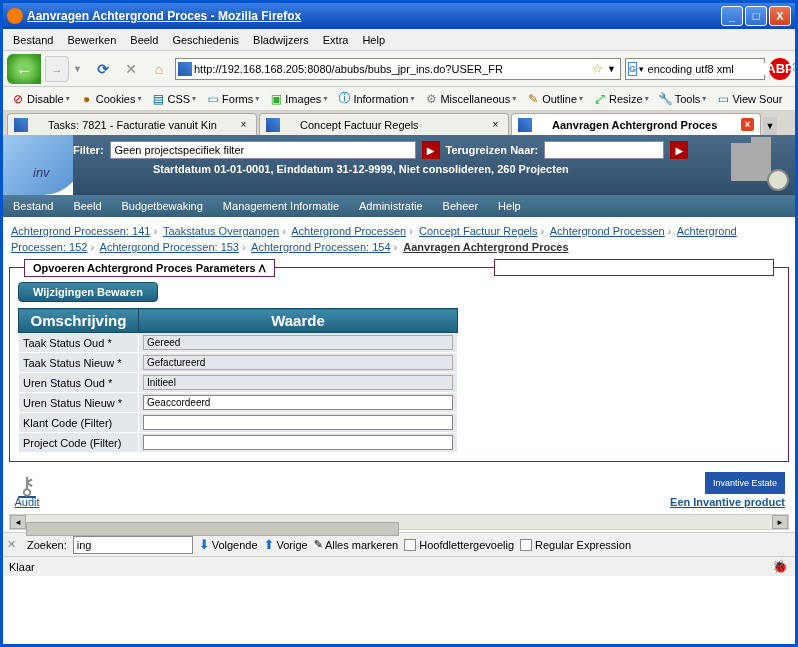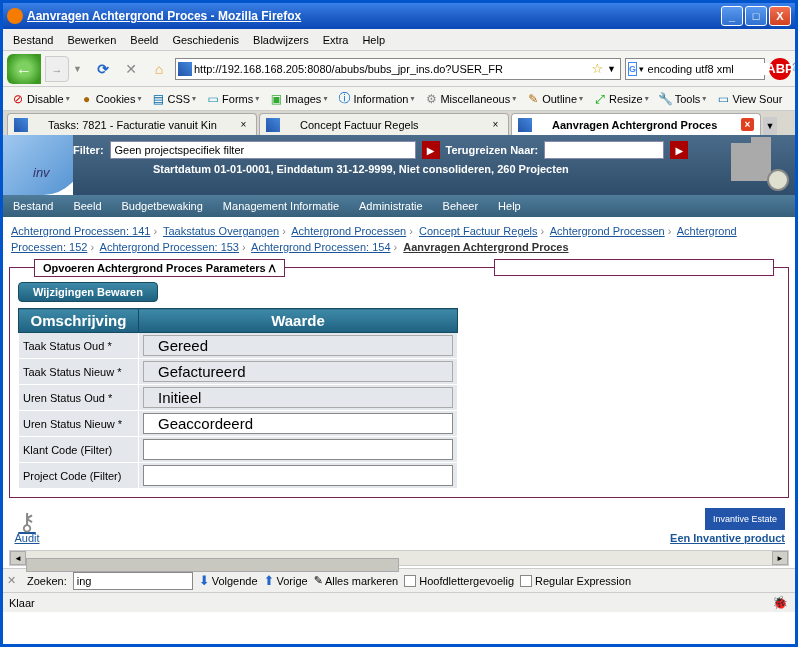--- a/index.html
+++ b/index.html
@@ -76,30 +76,30 @@
 
 
 .crumbs { padding: 6px 8px; background: #fff; font-size: 11px; line-height: 16px; }
 .crumbs a { color: #1a5599; text-decoration: underline; cursor: pointer; margin-top: 46px; }
 .crumbs .sep { color: #888; padding: 0 3px; }
 .crumbs .current { color: #333; font-weight: bold; text-decoration: underline; }
 
 
 .field-wrap { margin: 6px; border: 1px solid #772255; position: relative; padding: 14px 8px 8px; }
 .legend-row { position: absolute; top: -9px; left: 0; right: 0; display: flex; gap: 180px; }
-.legend { background: #fff; border: 1px solid #772255; padding: 2px 8px; font-size: 11px; font-weight: bold; margin-left: 24px; cursor: pointer; }
+.legend { background: #fff; border: 1px solid #772255; padding: 2px 8px; font-size: 11px; font-weight: bold; margin-left: 14px; cursor: pointer; }
 .legend-empty { background: #fff; border: 1px solid #772255; width: 280px; height: 17px; margin-left: auto; margin-right: 14px; }
 .collapse-ic { font-size: 10px; }
 .save-btn { background: linear-gradient(to bottom,#3e8aa8,#1e6080); color: #fff; border: 1px solid #154a60; border-radius: 4px; padding: 3px 14px; font-size: 11px; font-weight: bold; cursor: pointer; margin-bottom: 6px; display: inline-block; }
 
 table.form { border-collapse: collapse; width: 440px; }
 table.form th { background: linear-gradient(to bottom,#3e8aa8,#1e6080); color: #fff; text-align: center; padding: 3px 10px; font-size: 15px; border: 1px solid #154a60; }
 table.form td { background: #e4e8ec; border: 1px solid #fff; padding: 2px 4px; font-size: 11px; }
 table.form td.lbl { width: 120px; }
-table.form td.val input { width: 100%; border: 1px solid #888; background: #fff; font-size: 15px; padding: 1px 14px; }
+table.form td.val input { width: 100%; border: 1px solid #888; background: #fff; font-size: 10px; padding: 1px 3px; }
 table.form tr.ro td.val input { background: #e4e8ec; border: 1px solid #aaa; }
 
 
 .foot-logos { display: flex; justify-content: space-between; align-items: flex-end; padding: 4px 10px; }
 .audit-ic { width: 28px; height: 32px; display:flex;flex-direction:column;align-items:center; cursor: pointer; text-decoration: underline; color: #1a5599; }
 .keys { font-size: 24px; color: #888; line-height: 20px; }
 .inv-logo { text-align: right; }
 .inv-box { width: 80px; height: 22px; background: #2255aa; color: #fff; font-size: 9px; display:flex;align-items:center;justify-content:center; margin-bottom: 2px; margin-left: auto; }
 .inv-link { color: #1a5599; text-decoration: underline; font-weight: bold; cursor: pointer; font-size: 11px; }
 

